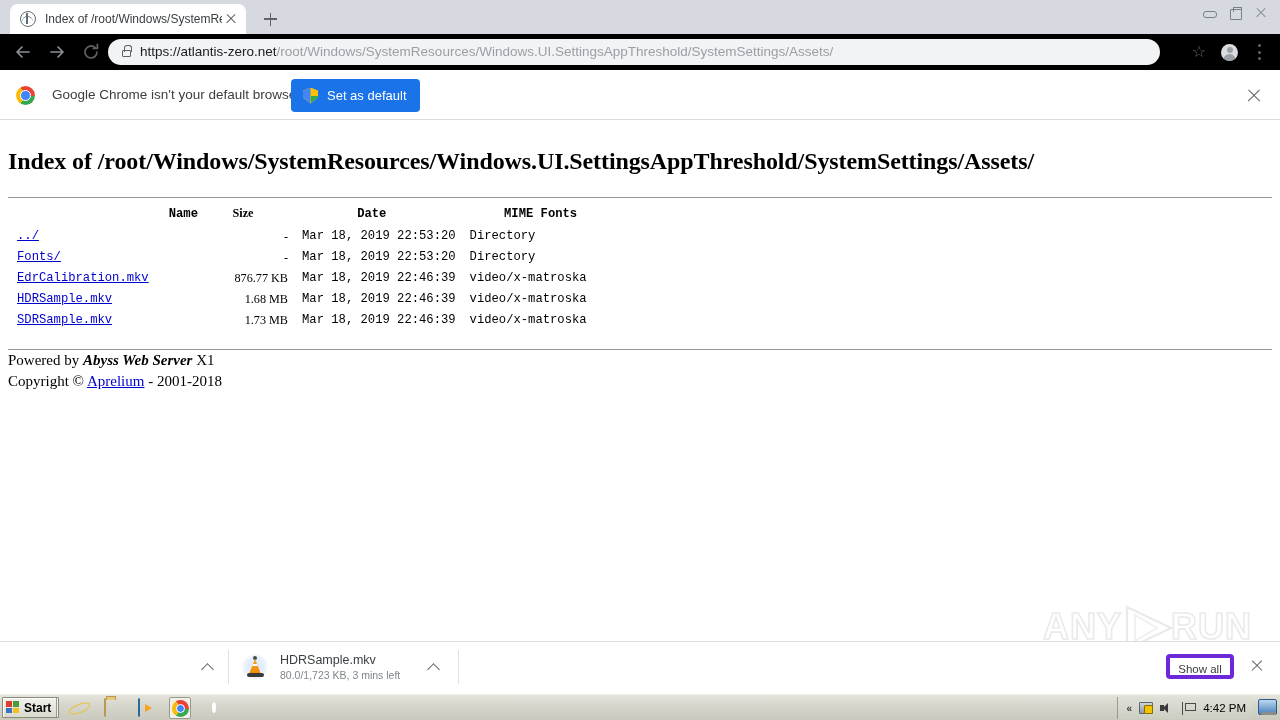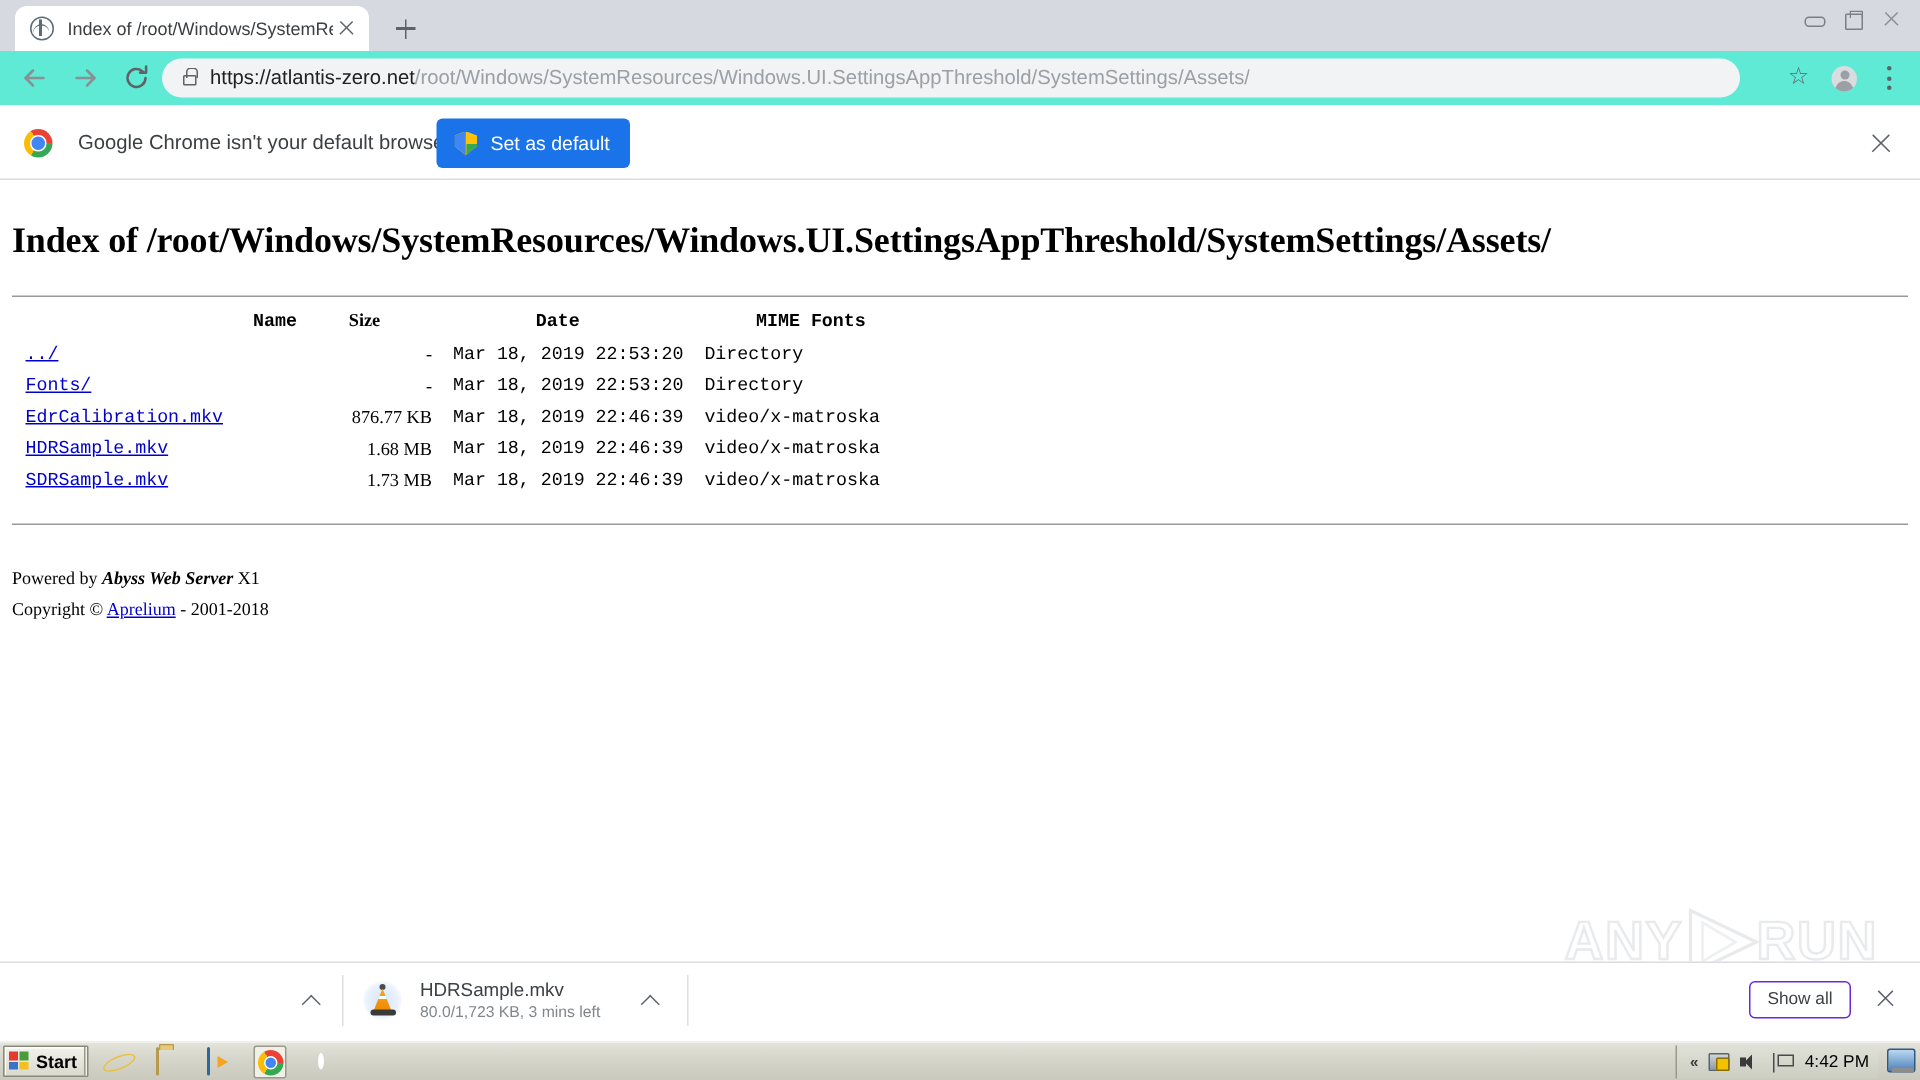--- a/index.html
+++ b/index.html
@@ -73,21 +73,21 @@
   }
   .wc-close::before, .wc-close::after {
     content: ""; position: absolute; left: 7px; top: 10.3px; width: 12px; height: 1.4px;
     background: #8b9096;
   }
   .wc-close::before { transform: rotate(45deg); }
   .wc-close::after  { transform: rotate(-45deg); }
 
   .toolbar {
     position: absolute; left: 0; top: 34px; width: 1280px; height: 36px;
-    background: #5eead4; display: flex; align-items: center;
+    background: #000000; display: flex; align-items: center;
   }
   .navbtn { width: 34px; height: 34px; position: relative; flex: 0 0 34px; }
   .navbtn svg { position: absolute; left: 7px; top: 7px; }
   .omnibox {
     position: absolute; left: 108px; top: 5px; width: 1052px; height: 26px;
     background: #f1f3f4; border-radius: 13px; display: flex; align-items: center;
     padding: 0 14px;
   }
   .lock {
     width: 9px; height: 7px; flex: 0 0 9px; border: 1.5px solid #5f6368;
@@ -194,22 +194,22 @@
   .c-name  { width: 190px; text-align: left; padding-left: 9px !important; }
   .c-size  { width: 90px;  text-align: right; font-family: Liberation Serif, serif; }
   .c-date  { width: 140px; text-align: left; padding-left: 14px !important; margin-top: 32px; }
   .c-mime  { width: 170px; text-align: left; padding-left: 14px !important; }
   th.c-name { text-align: right; padding-left: 0 !important; }
   th.c-size { text-align: center; }
   th.c-date { text-align: center; padding-left: 0 !important; }
   th.c-mime { text-align: center; padding-left: 0 !important; }
   table.listing a { color: #0000cc; text-decoration: underline; }
   .footer {
-    font-family: "Liberation Serif", serif; font-size: 12px; color: #000;
-    margin-top: 25px; line-height: 21px;
+    font-family: "Liberation Serif", serif; font-size: 15px; color: #000;
+    margin-top: 0; line-height: 21px;
   }
   .footer .abyss { font-weight: bold; font-style: italic; }
   .footer a { color: #0000cc; text-decoration: underline; }
 
   
   .watermark {
     position: absolute; left: 1043px; top: 604px; width: 220px; height: 48px;
     pointer-events: none; user-select: none;
   }
   .wm-text {
@@ -257,21 +257,21 @@
   .dl-name { font-size: 12.5px; color: #3c4043; line-height: 15px; }
   .dl-sub  { font-size: 10.5px; color: #80868b; line-height: 13px; margin-top: 1px; }
   .dl-caret { position: absolute; width: 22px; height: 22px; top: 14px; }
   .dl-caret::before {
     content: ""; position: absolute; left: 6px; top: 9px; width: 8px; height: 8px;
     border-left: 1.4px solid #5f6368; border-top: 1.4px solid #5f6368;
     transform: rotate(45deg);
   }
   .showall {
     position: absolute; right: 46px; top: 654px; width: 68px; height: 25px;
-    border: 1px solid #6d28d9; border-radius: 4px; background: #fff;
+    border: 4px solid #6d28d9; border-radius: 4px; background: #fff;
     font-size: 11.5px; color: #3c4043; line-height: 23px; text-align: center;
   }
   .shelf-close {
     position: absolute; right: 14px; top: 657px; width: 18px; height: 18px;
   }
   .shelf-close::before, .shelf-close::after {
     content: ""; position: absolute; left: 2px; top: 8.3px; width: 14px; height: 1.3px;
     background: #5f6368;
   }
   .shelf-close::before { transform: rotate(45deg); }

